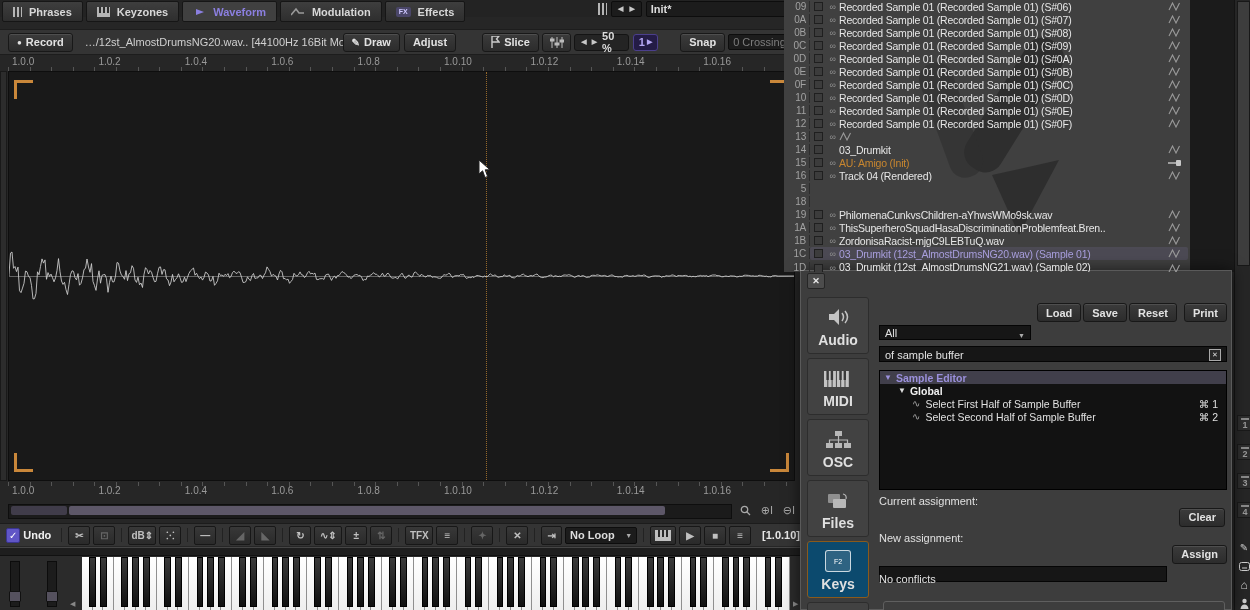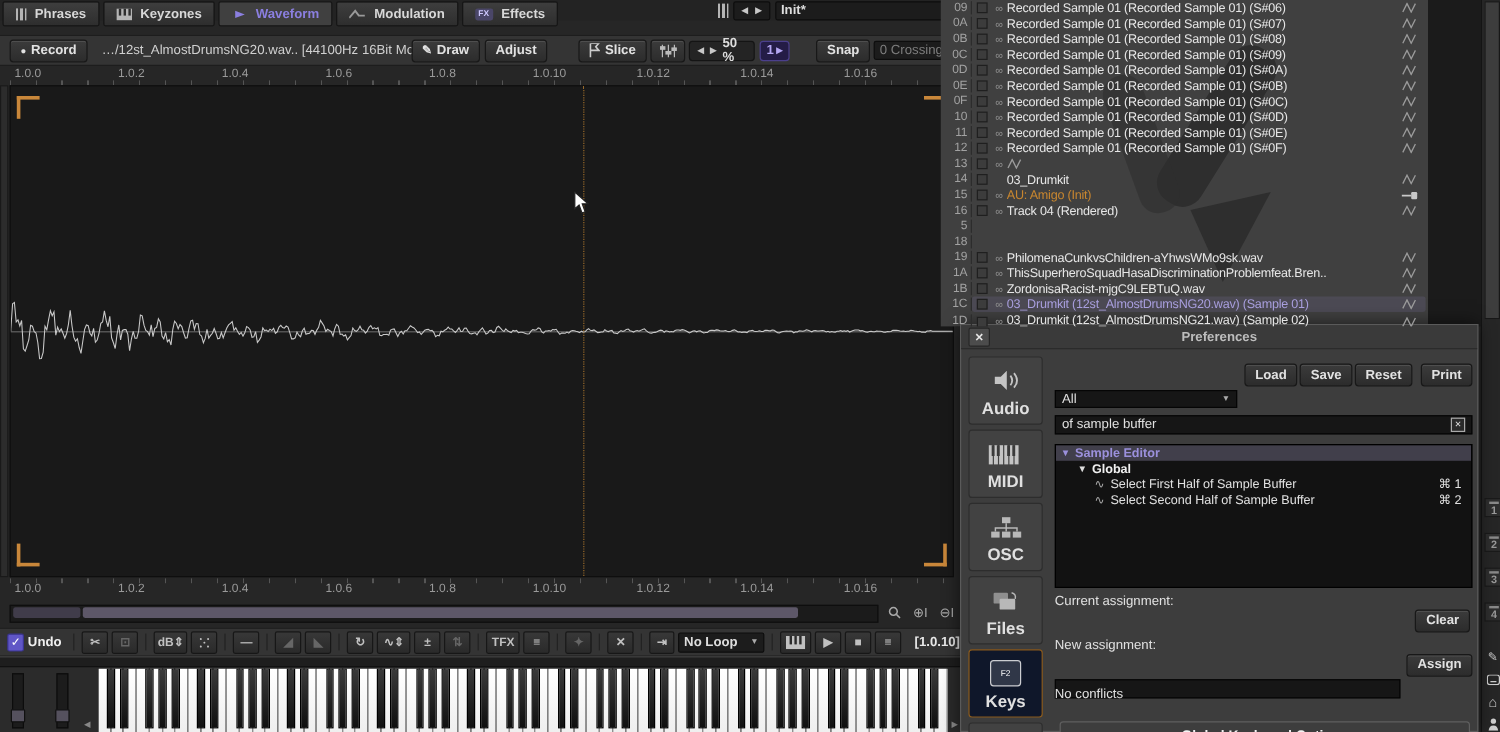--- a/index.html
+++ b/index.html
@@ -89,27 +89,27 @@
   #prefs{left:800px;top:270px;width:432px;height:340px;background:#3d3d3d;border:1px solid #5a5a5a;
          box-shadow:0 0 14px rgba(0,0,0,.6);box-sizing:border-box;}
   #preftitle{position:absolute;left:0;top:0;right:0;height:19px;background:#3a3a3a;border-bottom:1px solid #2b2b2b;
              display:flex;align-items:center;justify-content:center;color:#bdbdbd;font-weight:bold;}
   #prefclose{position:absolute;left:6px;top:2px;width:16px;height:14px;background:#4c4c4c;border:1px solid #262626;border-radius:2px;
              color:#e8e8e8;font-size:9px;display:flex;align-items:center;justify-content:center;font-weight:bold;}
   #prefnav{position:absolute;left:6px;top:26px;width:64px;}
   .navbtn{position:absolute;left:0;width:62px;height:57px;background:#424242;border:1px solid #2d2d2d;border-radius:3px;
           display:flex;flex-direction:column;align-items:center;justify-content:flex-end;padding-bottom:5px;box-sizing:border-box;gap:4px;}
   .navbtn .nlabel{font-weight:bold;font-size:14px;color:#e0e0e0;}
-  .navbtn.sel{background:#0f172a;border-color:#8a5a1c;}
+  .navbtn.sel{background:#0c4a6e;border-color:#8a5a1c;}
   .keycap{width:24px;height:20px;border:1px solid rgba(255,255,255,.75);border-radius:3px;background:rgba(255,255,255,.14);
           color:#fff;font-size:7px;display:flex;align-items:center;justify-content:center;}
   #prefcontent{position:absolute;left:78px;top:26px;width:348px;height:314px;}
   .prow{position:absolute;left:0;right:0;display:flex;align-items:center;}
   #allselect{width:152px;height:15px;}
-  .darkfield{background:#161616;border:1px solid #050505;color:#e0e0e0;display:flex;align-items:center;padding:0 5px;box-sizing:border-box;margin-top:40px;}
+  .darkfield{background:#161616;border:1px solid #050505;color:#e0e0e0;display:flex;align-items:flex-end;padding:0 5px;box-sizing:border-box;margin-top:40px;}
   #treebox{position:absolute;left:0;top:73px;width:348px;height:120px;background:#121212;border:1px solid #000;box-sizing:border-box;overflow:hidden;}
   .trow{height:13px;display:flex;align-items:center;font-size:10.5px;}
   .trow.hdr{background:#413f4b;color:#9b90dc;font-weight:bold;padding-left:4px;}
   .trow.grp{color:#f0f0f0;font-weight:bold;padding-left:18px;}
   .trow.itm{color:#e0e0e0;padding-left:32px;}
   .trow .sc{margin-left:auto;padding-right:8px;color:#e0e0e0;}
   .trow .sq{color:#a8a8a8;margin-right:5px;font-size:10px;}
   .plabel{position:absolute;color:#e0e0e0;}
   #globalbox{position:absolute;left:4px;top:304px;width:340px;height:60px;border:1px solid #5f5f5f;border-radius:3px;background:#3d3d3d;}
   svg{display:block;}
@@ -712,23 +712,20 @@
     <div class="rico" style="top:577px;font-size:12px;">⌂</div>
     <div class="rico" style="top:596px;">
       <svg width="9" height="11" viewBox="0 0 9 11">
           <circle cx="4.5" cy="3" r="2.2" fill="#cfcfcf"></circle>
           <path d="M0.5 11 q0.5-4.5 4-4.5 q3.5 0 4 4.5 z" fill="#cfcfcf"></path>
         </svg>
     </div>
   </div>
 
   <div id="prefs" class="abs">
-    <div id="preftitle">
-      <span>Preferences</span>
-    </div>
     <div id="prefclose">✕</div>
     <div id="prefnav">
         <div class="navbtn" style="top: 0px;">
           <div>
             <svg width="26" height="22" viewBox="0 0 26 22">
               <polygon points="4,8 9,8 14,3 14,19 9,14 4,14" fill="#c4c4c4"></polygon>
               <path d="M17 7 q3 4 0 8 M20 5 q5 6 0 12" stroke="#c4c4c4" stroke-width="1.5" fill="none"></path>
             </svg>
           </div>
           <div class="nlabel">Audio</div>

